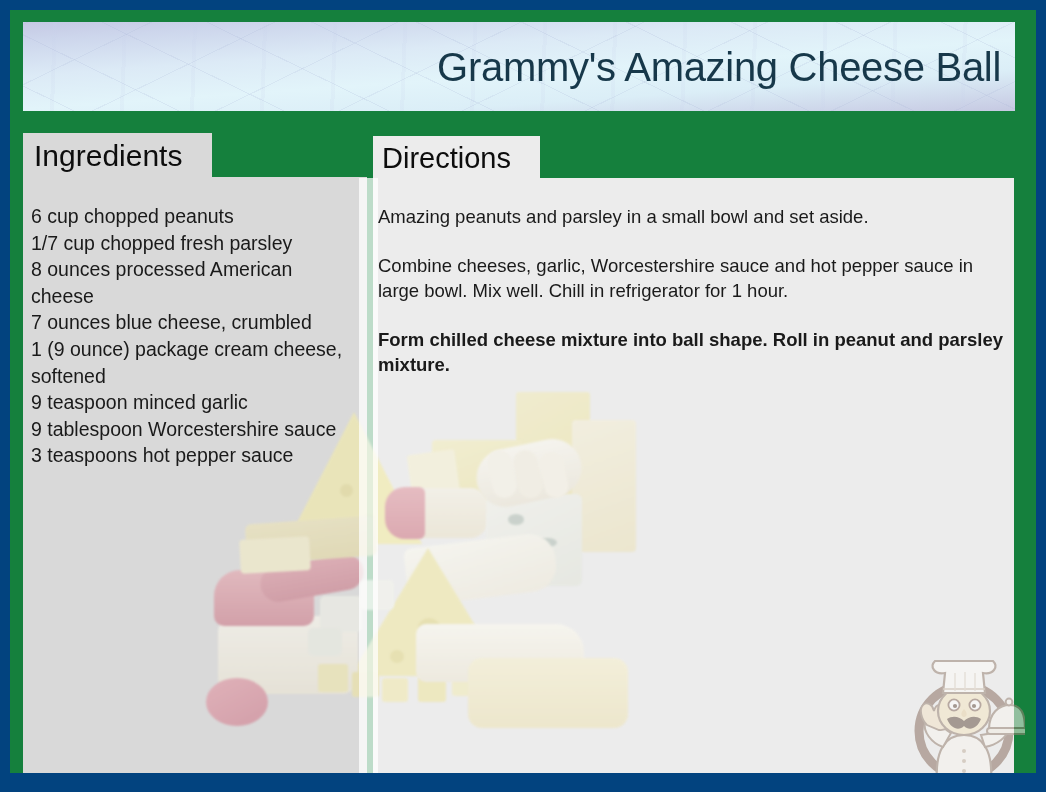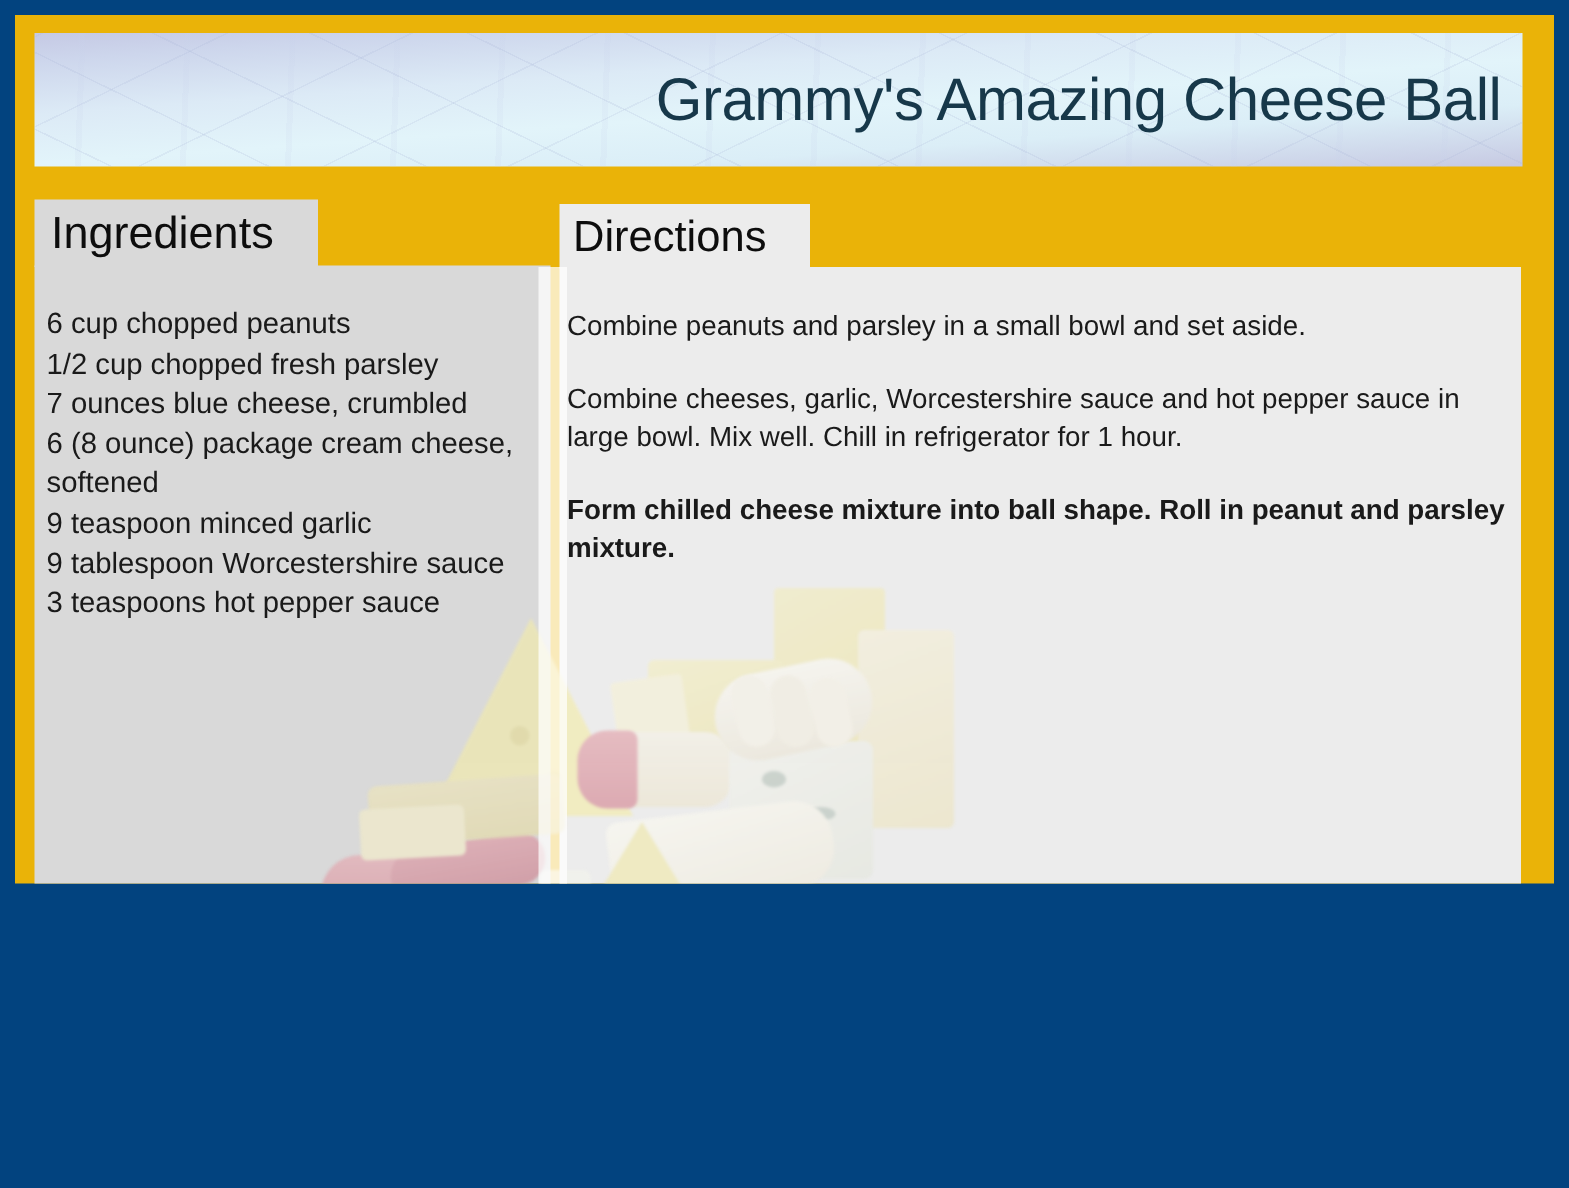--- a/index.html
+++ b/index.html
@@ -20,22 +20,22 @@
     width: 1046px;
     height: 792px;
     background: #02437f;
     overflow: hidden;
   }
   #slide-inner {
     position: absolute;
     left: 10px;
     top: 10px;
     width: 1026px;
-    height: 579px;
-    background: #eab308;
+    height: 763px;
+    background: #15803d;
     overflow: hidden;
   }
 
   
   #banner {
     position: absolute;
     left: 13px;
     top: 12px;
     width: 992px;
     height: 89px;
@@ -290,30 +290,31 @@
 
     <div id="ingredients-tab">
       <span id="ingredients-tab-label">Ingredients</span>
     </div>
     <div id="directions-tab">
       <span id="directions-tab-label">Directions</span>
     </div>
 
     <div id="ingredients-list">
       <span class="ing-item">6 cup chopped peanuts</span>
-      <span class="ing-item">1/2 cup chopped fresh parsley</span>
+      <span class="ing-item">1/7 cup chopped fresh parsley</span>
+      <span class="ing-item">8 ounces processed American cheese</span>
       <span class="ing-item">7 ounces blue cheese, crumbled</span>
-      <span class="ing-item">6 (8 ounce) package cream cheese, softened</span>
+      <span class="ing-item">1 (9 ounce) package cream cheese, softened</span>
       <span class="ing-item">9 teaspoon minced garlic</span>
       <span class="ing-item">9 tablespoon Worcestershire sauce</span>
       <span class="ing-item">3 teaspoons hot pepper sauce</span>
     </div>
 
     <div id="directions-body">
-      <span class="dir-para">Combine peanuts and parsley in a small bowl and set aside.</span>
+      <span class="dir-para">Amazing peanuts and parsley in a small bowl and set aside.</span>
       <span class="dir-para">Combine cheeses, garlic, Worcestershire sauce and hot pepper sauce in large bowl.  Mix well.  Chill in refrigerator for 1 hour.</span>
       <span class="dir-para">Form chilled cheese mixture into ball shape.  Roll in peanut and parsley mixture.</span>
     </div>
 
     <div id="chef-logo">
       <svg viewBox="0 0 122 126" width="122" height="126" aria-hidden="true">
 
         <circle cx="61" cy="76" r="45" fill="none" stroke="#8c7264" stroke-width="9"></circle>
 
         <path d="M34 126 C32 96 42 80 61 80 C80 80 90 96 88 126 Z" fill="#f7f4ee" stroke="#9a8576" stroke-width="2.2"></path>

